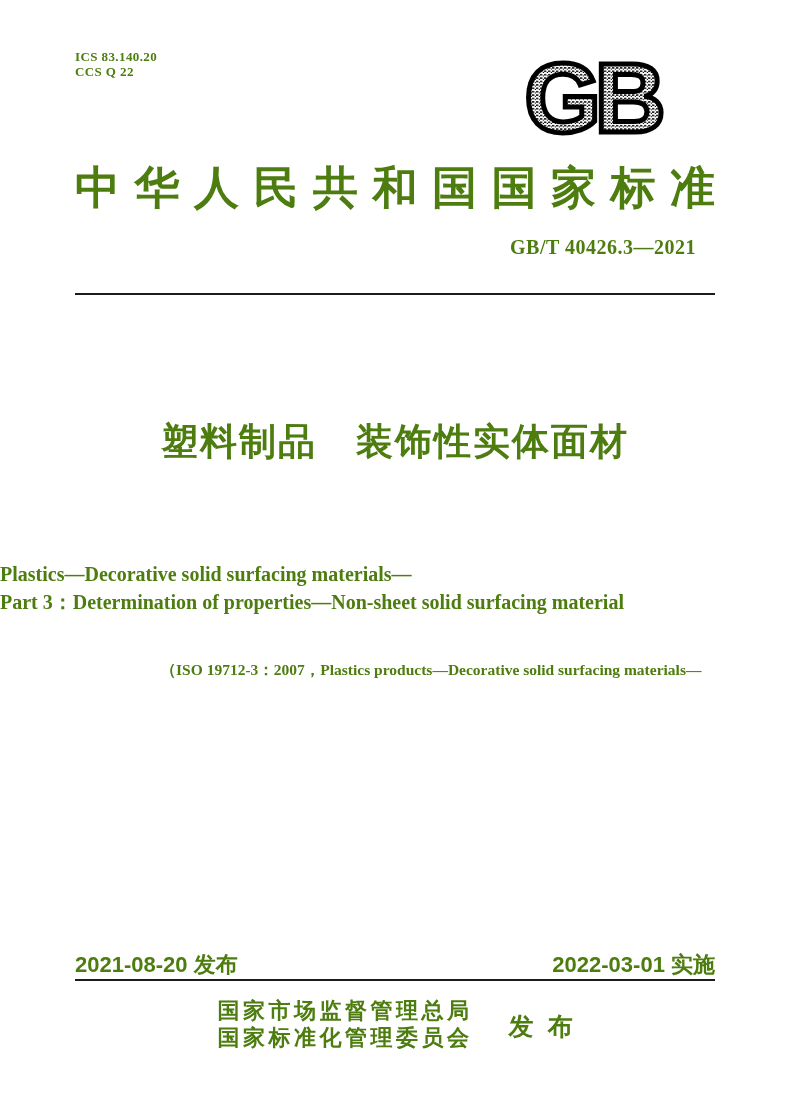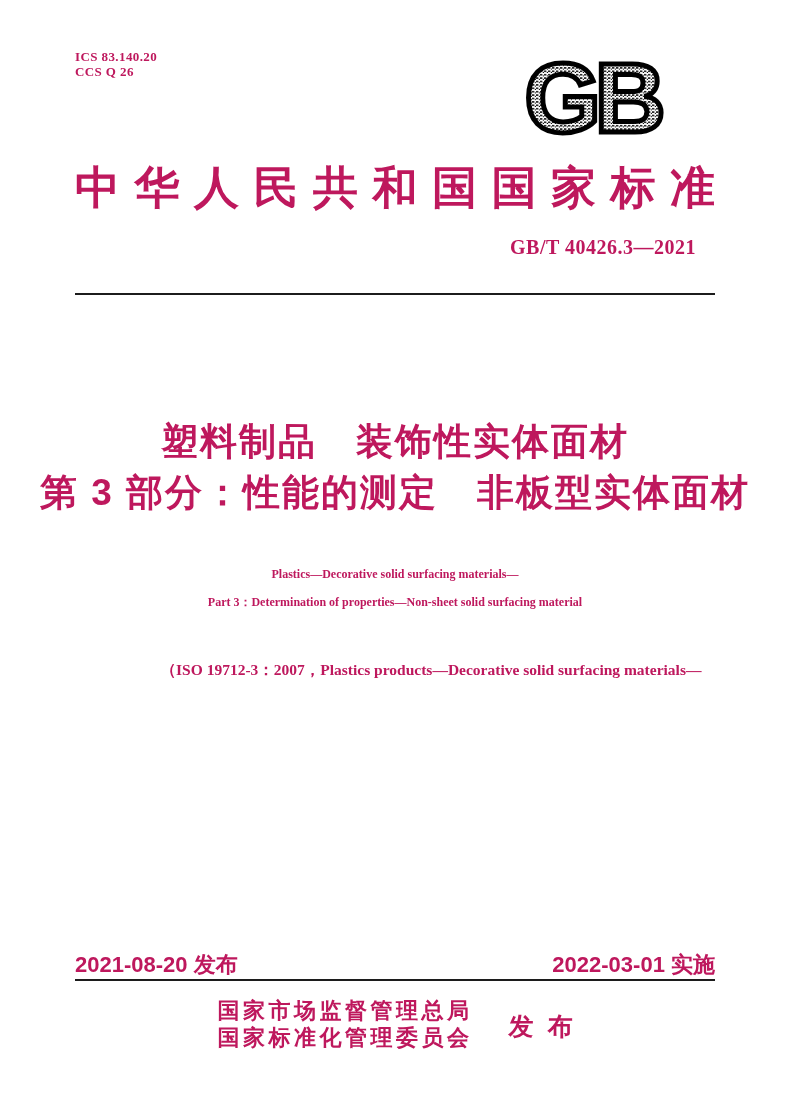--- a/index.html
+++ b/index.html
@@ -2,21 +2,21 @@
 <html><head>
 <meta charset="utf-8">
 <style>
   html, body { margin: 0; padding: 0; background: #ffffff; }
   .page {
     position: relative;
     width: 790px;
     height: 1116px;
     margin: 0 auto;
     background: #ffffff;
-    color: #be185d;
+    color: #4d7c0f;
     font-family: "Liberation Serif", "DejaVu Serif", serif;
     overflow: hidden;
   }
 
   
   .ics-block {
     position: absolute;
     left: 75px;
     top: 49px;
     font-size: 13px;
@@ -82,24 +82,24 @@
     line-height: 51px;
     letter-spacing: 2px;
   }
 
   
   .title-en {
     position: absolute;
     left: 0;
     top: 560px;
     width: 100%;
-    text-align: center;
-    font-family: "Liberation Serif", "DejaVu Serif", serif;
-    font-weight: bold;
-    font-size: 12px;
+    text-align: left;
+    font-family: "Liberation Serif", "DejaVu Serif", serif;
+    font-weight: bold;
+    font-size: 20px;
     line-height: 28px;
   }
 
   
   .iso-note {
     position: absolute;
     left: 0;
     top: 656px;
     width: 100%;
     text-align: center;
@@ -151,21 +151,21 @@
     padding-top: 4px;
   }
 </style>
 </head>
 <body>
 
 <div class="page">
 
   <div class="ics-block">
     <div>ICS 83.140.20</div>
-    <div>CCS Q 26</div>
+    <div>CCS Q 22</div>
   </div>
 
   <svg class="gb-logo" viewBox="0 0 152 88" xmlns="http://www.w3.org/2000/svg">
     <defs>
       <pattern id="halftone" width="4" height="3.4" patternUnits="userSpaceOnUse">
         <rect width="4" height="3.4" fill="#ffffff"></rect>
         <rect x="0" y="1" width="2.4" height="1.4" fill="#000000"></rect>
         <rect x="2.8" y="2.4" width="1.2" height="1" fill="#000000"></rect>
       </pattern>
     </defs>
@@ -185,21 +185,20 @@
       <span>标</span>
       <span>准</span>
     </div>
 
   <div class="std-number">GB/T 40426.3—2021</div>
 
   <div class="rule rule-top"></div>
 
   <div class="title-cn">
     <div>塑料制品　装饰性实体面材</div>
-    <div>第 3 部分：性能的测定　非板型实体面材</div>
   </div>
 
   <div class="title-en">
     <div>Plastics—Decorative solid surfacing materials—</div>
     <div>Part 3：Determination of properties—Non-sheet solid surfacing material</div>
   </div>
 
   <div class="iso-note">
     <div>（ISO 19712-3：2007，Plastics products—Decorative solid surfacing materials—</div>
   </div>

